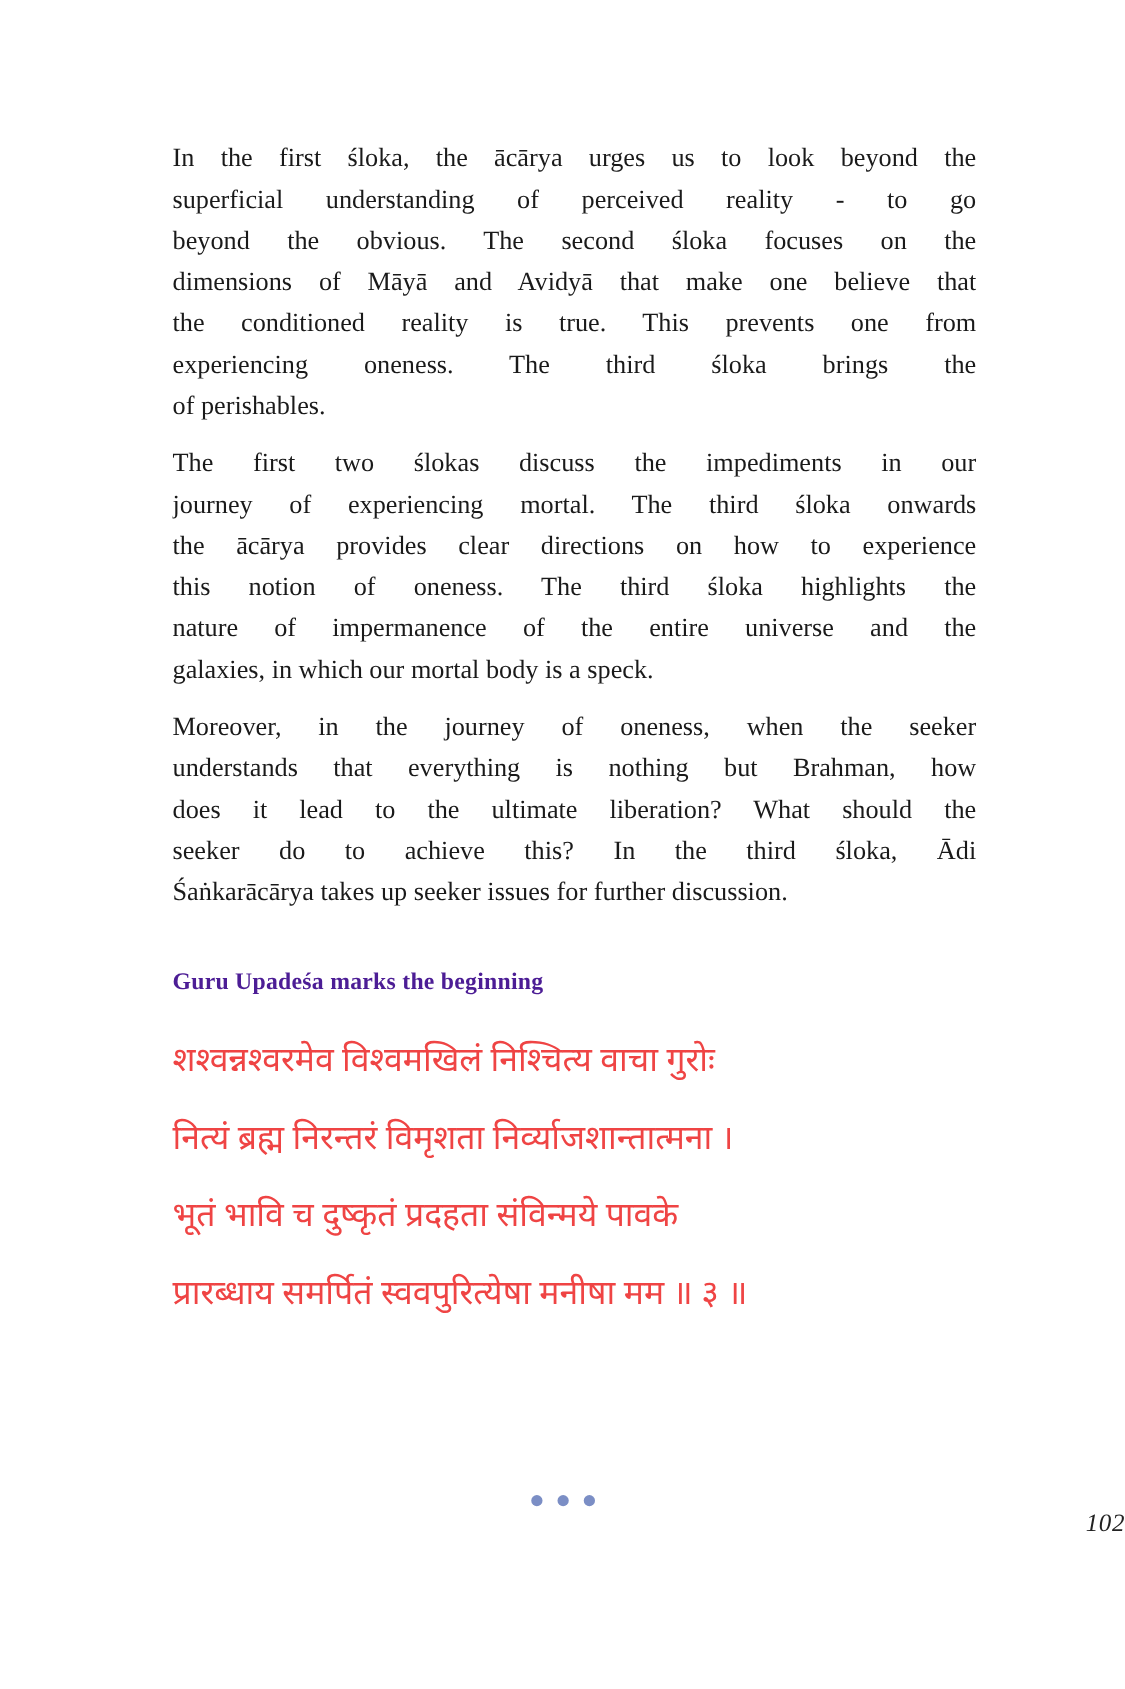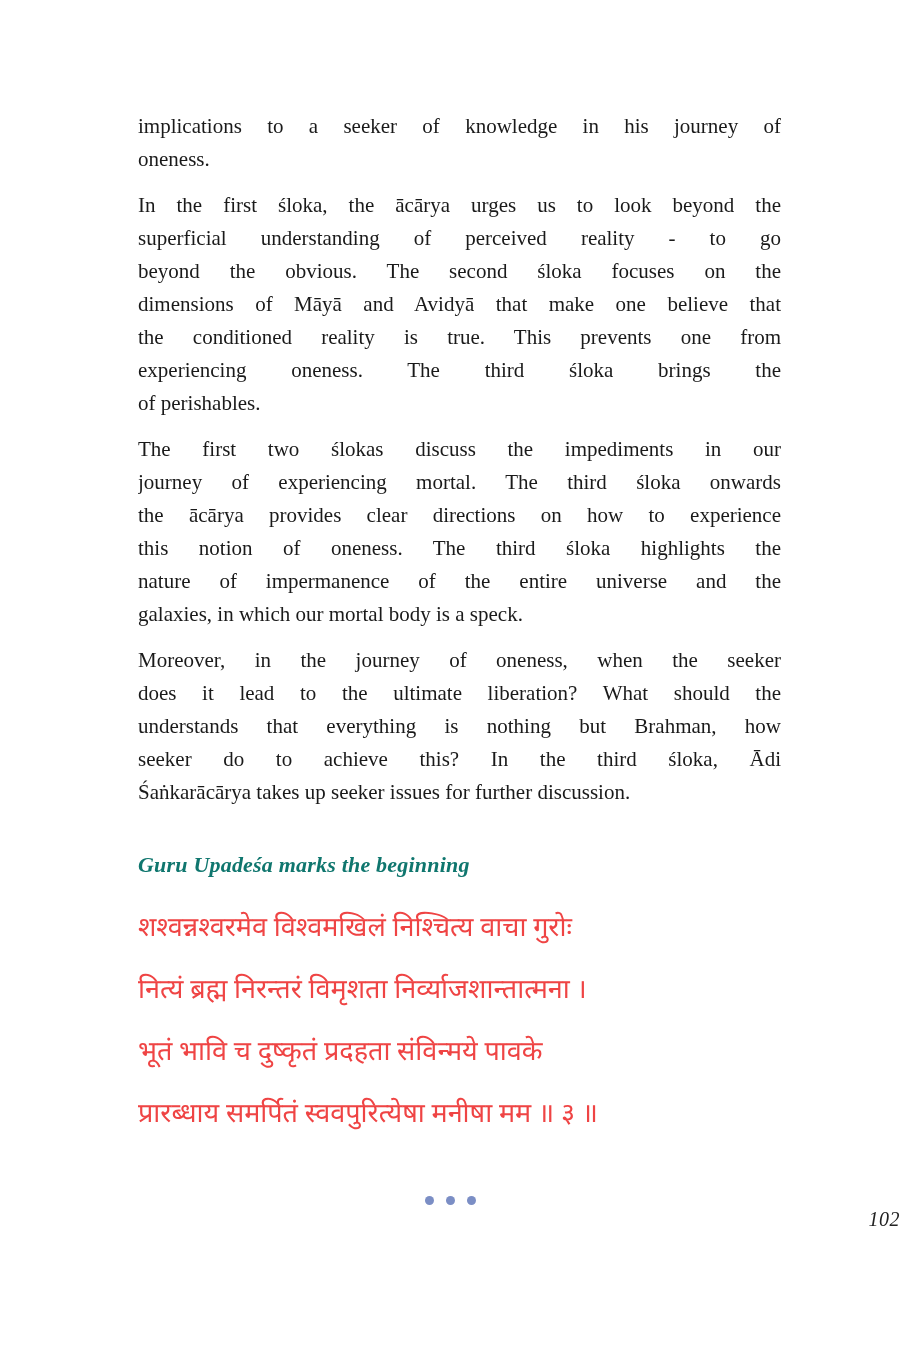--- a/index.html
+++ b/index.html
@@ -34,26 +34,25 @@
     overflow: hidden;
     white-space: normal;
     height: 33px;
   }
   .para .line.last {
     text-align: left;
     text-align-last: left;
   }
   .section-heading {
     margin: 41px 0 0 0;
-    font-size: 22px;
+    font-size: 19px;
     line-height: 30px;
     font-weight: bold;
-    color: #0f766e;
+    color: #4c1d95;
     letter-spacing: 0.2px;
-    font-style: italic;
   }
   .verse {
     margin-top: 16px;
     font-size: 27px;
     color: #ef4444;
   }
   .verse-line {
     line-height: 62px;
     height: 62px;
     white-space: nowrap;
@@ -84,44 +83,40 @@
     letter-spacing: 0.5px;
   }
 </style>
 </head>
 <body>
 
 <div class="page">
   <div class="content">
     <div>
         <div class="para">
-          <div class="line">implications to a seeker of knowledge in his journey of</div>
-          <div class="line last">oneness.</div>
-        </div>
-        <div class="para">
           <div class="line">In the first śloka, the ācārya urges us to look beyond the</div>
           <div class="line">superficial understanding of perceived reality - to go</div>
           <div class="line">beyond the obvious. The second śloka focuses on the</div>
           <div class="line">dimensions of Māyā and Avidyā that make one believe that</div>
           <div class="line">the conditioned reality is true. This prevents one from</div>
           <div class="line">experiencing oneness. The third śloka brings the</div>
           <div class="line last">of perishables.</div>
         </div>
         <div class="para">
           <div class="line">The first two ślokas discuss the impediments in our</div>
           <div class="line">journey of experiencing mortal. The third śloka onwards</div>
           <div class="line">the ācārya provides clear directions on how to experience</div>
           <div class="line">this notion of oneness. The third śloka highlights the</div>
           <div class="line">nature of impermanence of the entire universe and the</div>
           <div class="line last">galaxies, in which our mortal body is a speck.</div>
         </div>
         <div class="para">
           <div class="line">Moreover, in the journey of oneness, when the seeker</div>
+          <div class="line">understands that everything is nothing but Brahman, how</div>
           <div class="line">does it lead to the ultimate liberation? What should the</div>
-          <div class="line">understands that everything is nothing but Brahman, how</div>
           <div class="line">seeker do to achieve this? In the third śloka, Ādi</div>
           <div class="line last">Śaṅkarācārya takes up seeker issues for further discussion.</div>
         </div>
       </div>
     <h2 class="section-heading">Guru Upadeśa marks the beginning</h2>
     <div class="verse">
         <div class="verse-line">शश्वन्नश्वरमेव विश्वमखिलं निश्चित्य वाचा गुरोः</div>
         <div class="verse-line">नित्यं ब्रह्म निरन्तरं विमृशता निर्व्याजशान्तात्मना ।</div>
         <div class="verse-line">भूतं भावि च दुष्कृतं प्रदहता संविन्मये पावके</div>
         <div class="verse-line">प्रारब्धाय समर्पितं स्ववपुरित्येषा मनीषा मम ॥ ३ ॥</div>

